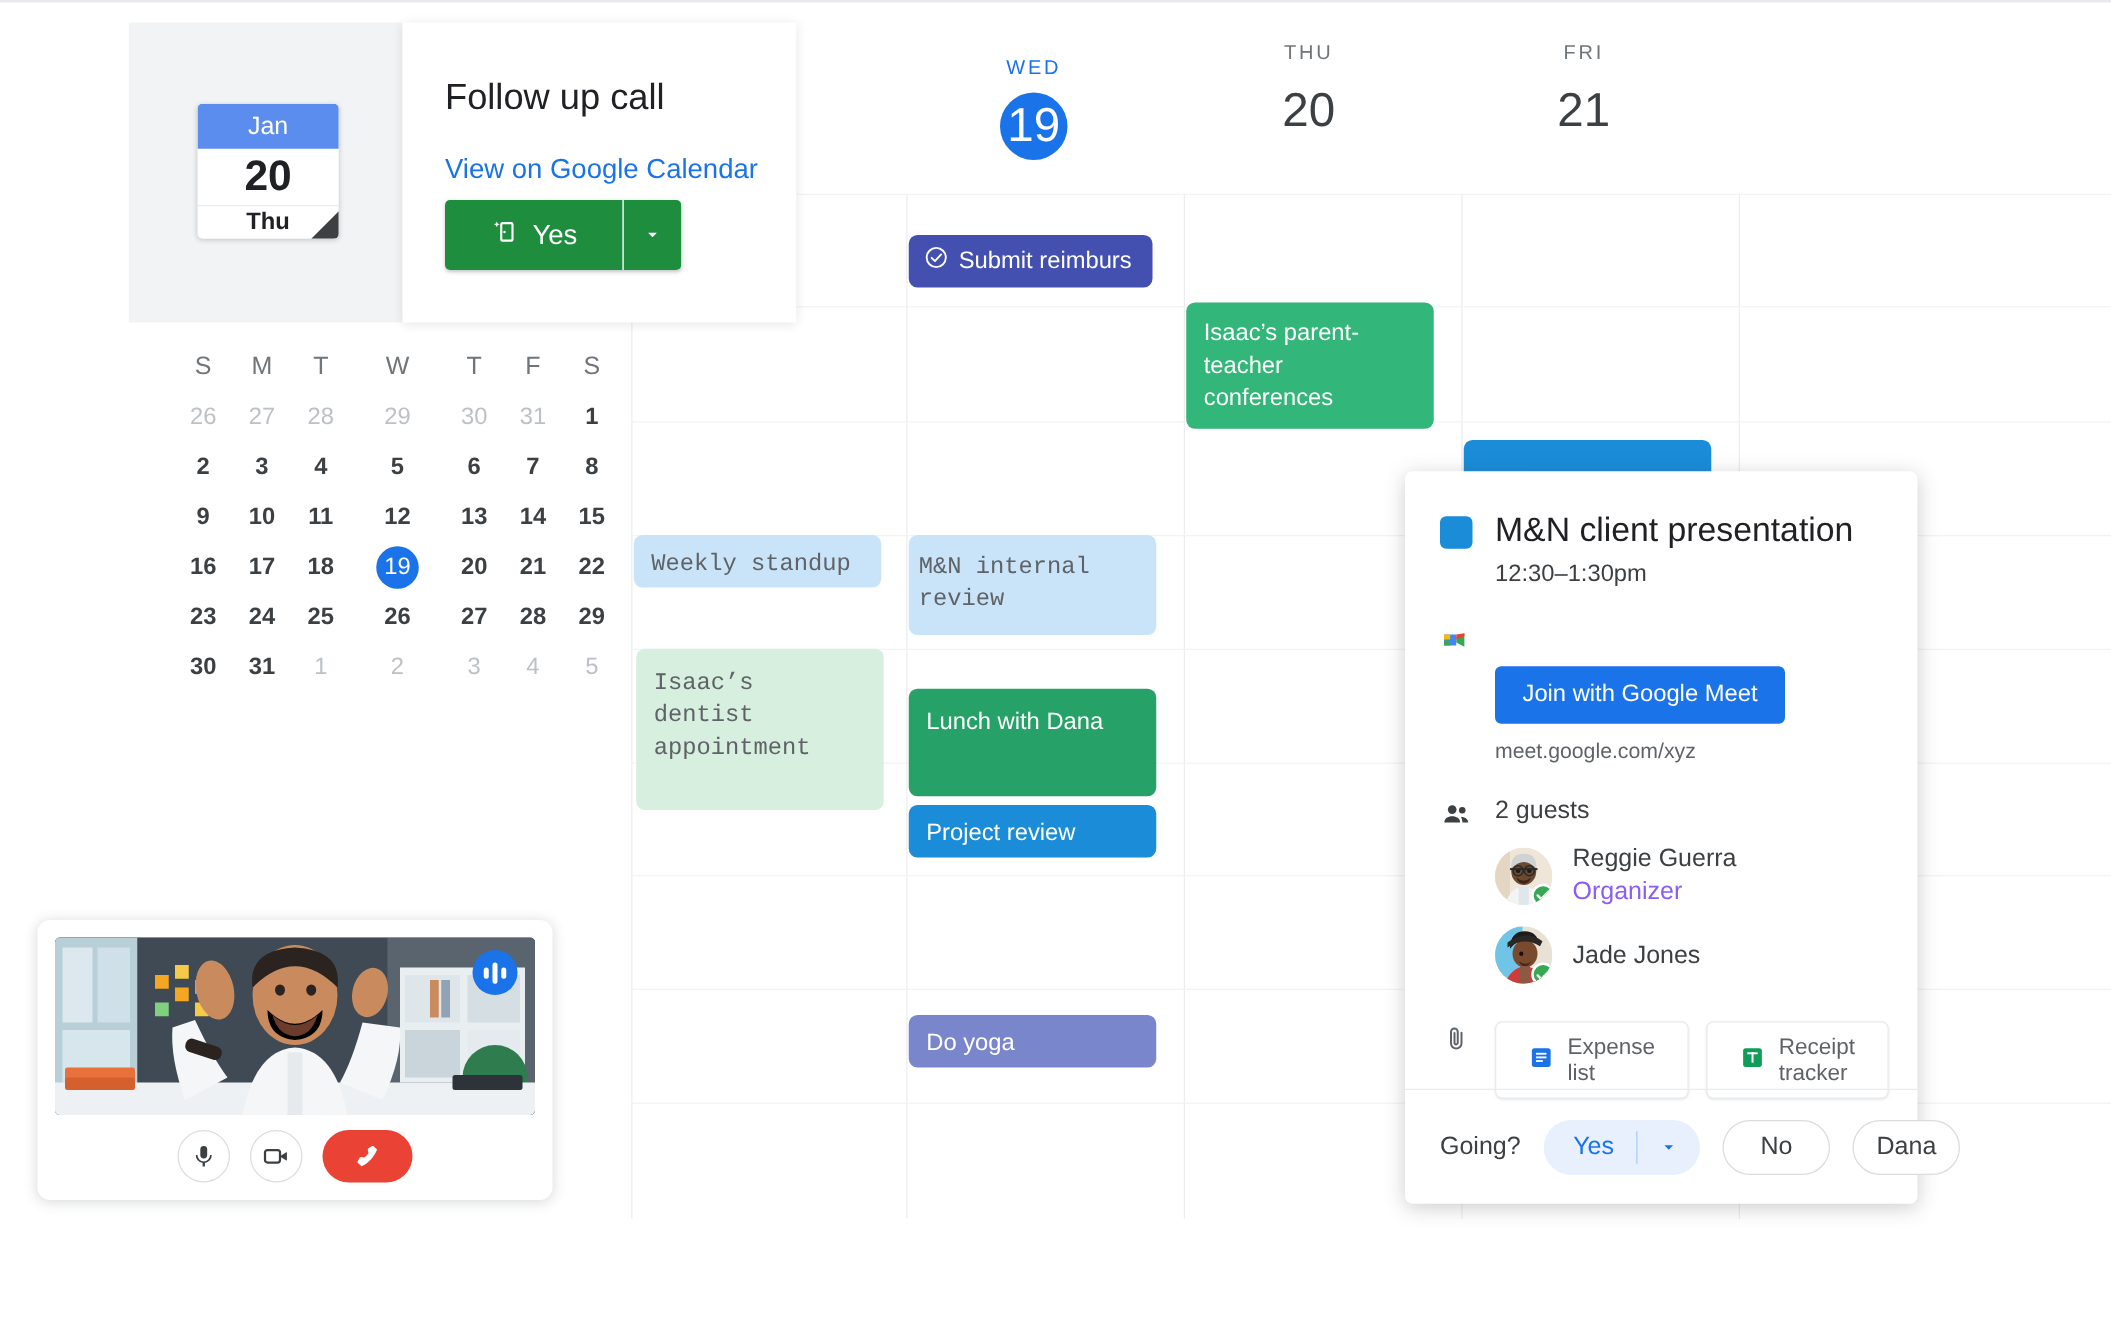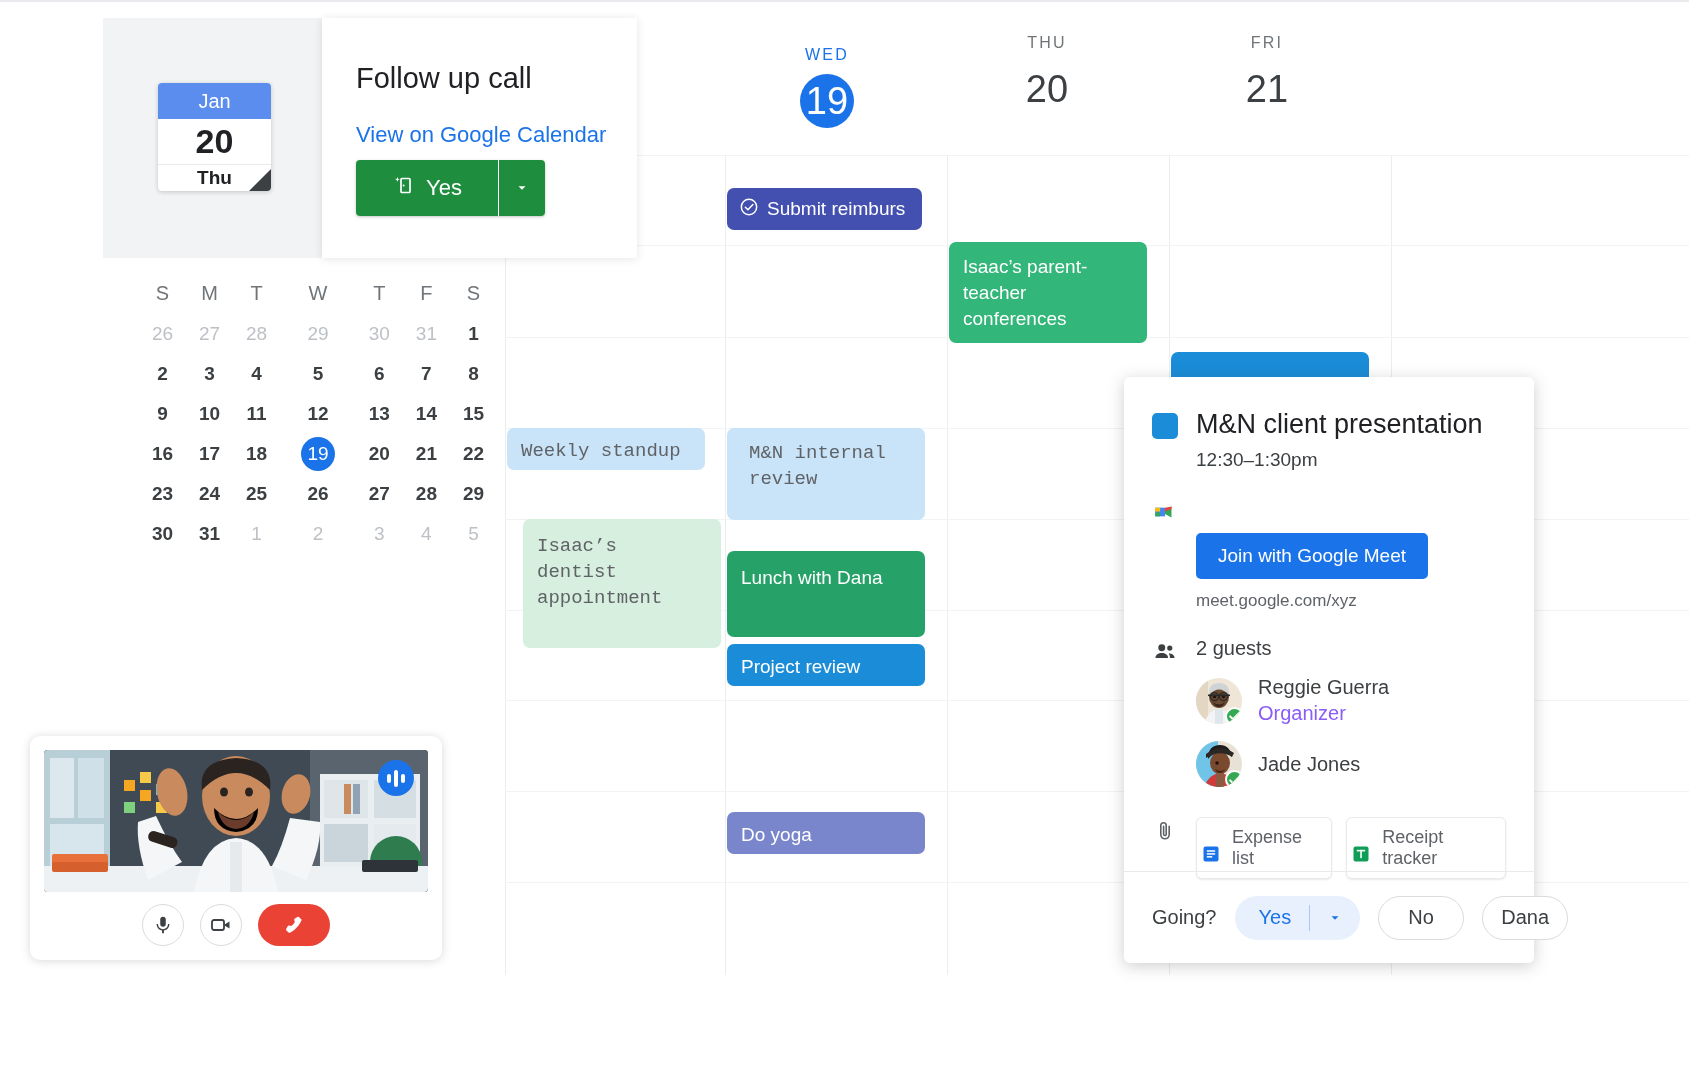--- a/index.html
+++ b/index.html
@@ -157,22 +157,22 @@
   .avatar svg { display:block; width:46px; height:46px; }
   .tick {
     position:absolute; right:-2px; bottom:-2px; width:19px; height:19px;
     border-radius:50%; background:#34a853; border:2px solid #fff;
     display:flex; align-items:center; justify-content:center;
   }
   .gname { font-size:20px; color:#3c4043; }
   .grole { font-size:20px; color:#8b5cf6; margin-top:3px; }
   .attach { display:flex; gap:14px; }
   .achip {
-    display:flex; align-items:flex-end; gap:11px; border:1px solid #e8eaed;
-    border-radius:6px; padding:9px 4px; font-size:18px; color:#5f6368;
+    display:flex; align-items:center; gap:11px; border:1px solid #e8eaed;
+    border-radius:6px; padding:9px 26px; font-size:18px; color:#5f6368;
     background:#fff; box-shadow:0 1px 2px rgba(60,64,67,.12);
   }
   .pop-foot {
     position:absolute; left:0; bottom:0; width:410px; height:92px;
     border-top:1px solid #e8eaed; display:flex; align-items:center;
     padding-left:28px; gap:18px;
   }
   .going { font-size:20px; color:#3c4043; }
   .rsvp-yes {
     display:flex; align-items:center; background:#e8f0fe; border-radius:22px;
@@ -239,25 +239,25 @@
     </div>
 
     <div class="ev" style="left:666px; top:352px; width:198px; height:42px; background:#1a8cd8;">
       <span></span>
     </div>
 
     <div class="ev pale" style="left:2px; top:428px; width:198px; height:42px; background:#c9e4f8;">
       <span>Weekly standup</span>
     </div>
 
-    <div class="ev pale" style="left:222px; top:428px; width:198px; height:92px; background:#c9e4f8; padding:12px 22px;">
+    <div class="ev pale" style="left:222px; top:428px; width:198px; height:80px; background:#c9e4f8; padding:12px 8px;">
       <span>M&amp;N internal review</span>
     </div>
 
-    <div class="ev pale" style="left:18px; top:519px; width:198px; height:129px; background:#d7efdf; padding:14px 14px;">
+    <div class="ev pale" style="left:4px; top:519px; width:198px; height:129px; background:#d7efdf; padding:14px 14px;">
       <span>Isaac’s dentist appointment</span>
     </div>
 
     <div class="ev" style="left:222px; top:551px; width:198px; height:86px; background:#26a269; padding:14px 14px;">
       <span>Lunch with Dana</span>
     </div>
 
     <div class="ev" style="left:222px; top:644px; width:198px; height:42px; background:#1a8cd8;">
       <span>Project review</span>
     </div>

